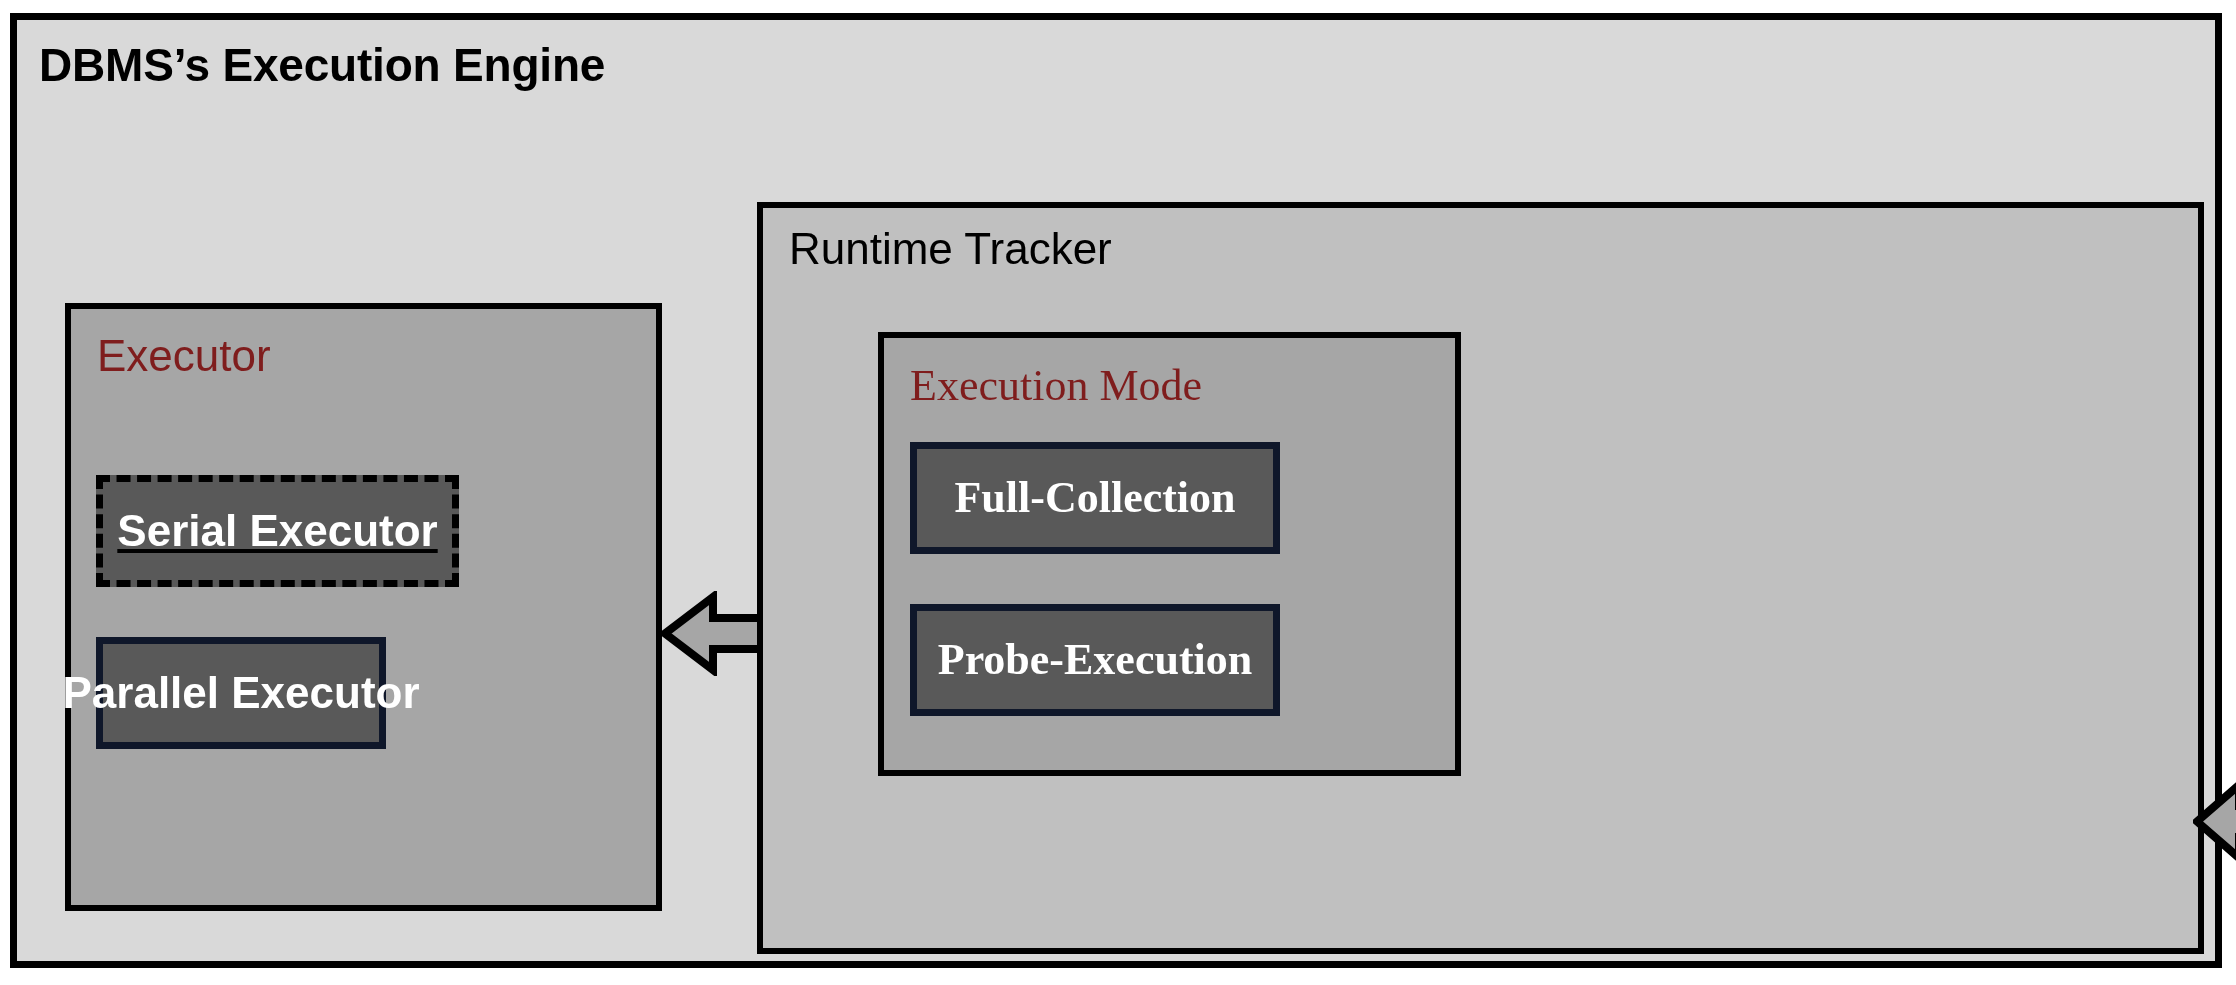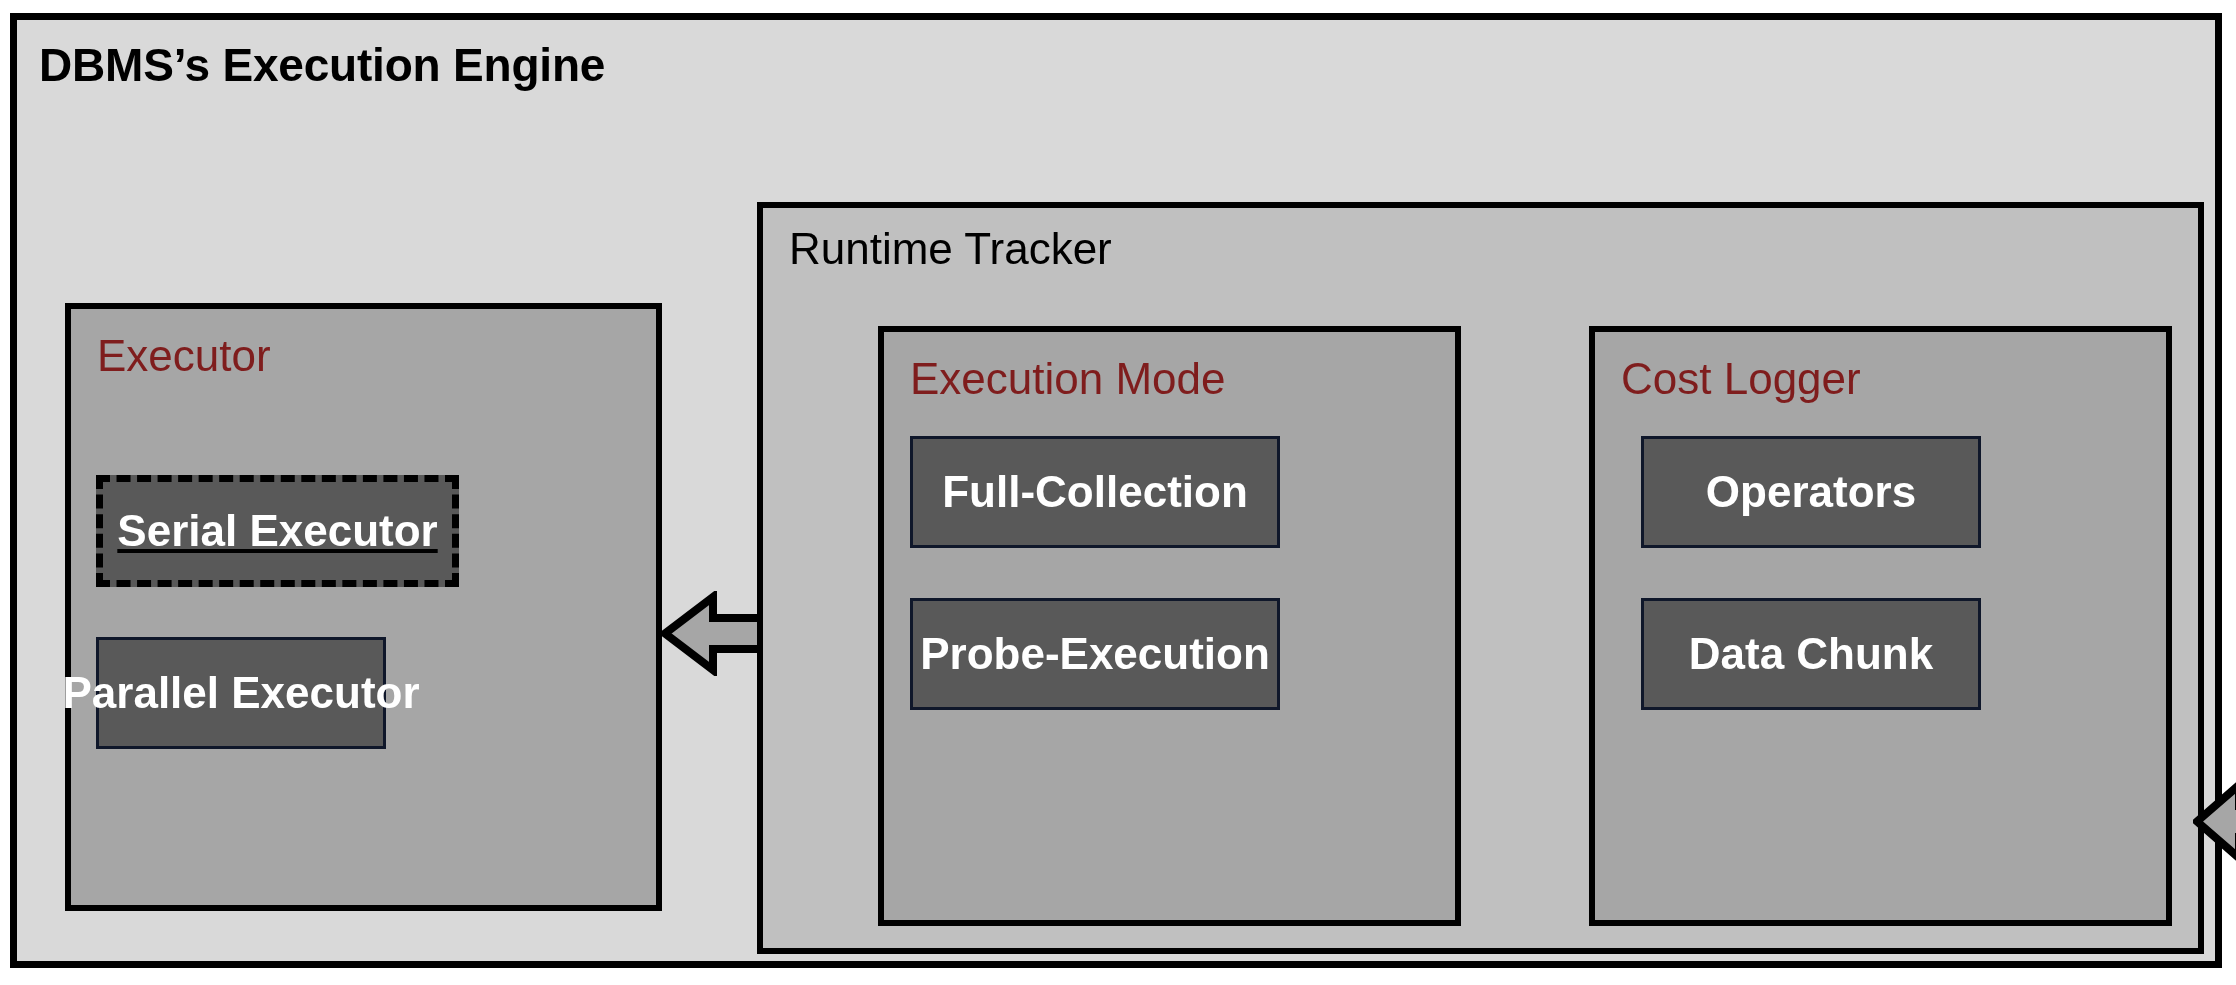--- a/index.html
+++ b/index.html
@@ -62,24 +62,25 @@
     left: 740px;
     top: 182px;
     width: 1447px;
     height: 752px;
     background: #c0c0c0;
     padding-left: 47px;
   }
 
   .panel-mode {
     left: 115px;
-    top: 118px;
+    top: 124px;
     width: 583px;
-    height: 600px;
+    height: 444px;
     background: #a6a6a6;
+    font-family: Liberation Serif, serif;
   }
 
   .panel-logger {
     left: 826px;
     top: 118px;
     width: 583px;
     height: 600px;
     background: #a6a6a6;
   }
 
@@ -101,21 +102,21 @@
     font-weight: normal;
     color: #000000;
     white-space: nowrap;
   }
 
   
   .node {
     position: absolute;
     box-sizing: border-box;
     background: #595959;
-    border: 3px solid #0f172a;
+    border: 7px solid #0f172a;
     display: flex;
     align-items: center;
     justify-content: center;
   }
 
   .node-label {
     font-size: 44px;
     font-weight: bold;
     color: #ffffff;
     white-space: nowrap;
@@ -199,28 +200,17 @@
           <span class="node-label">Probe-Execution</span>
         </div>
       </div>
 
       <div class="arrow arrow-mode-logger">
         <svg viewBox="0 0 138 85" width="138" height="85" xmlns="http://www.w3.org/2000/svg">
           <polygon points="4,42.5 46,6 46,27 92,27 92,6 134,42.5 92,79 92,58 46,58 46,79" fill="#a6a6a6" stroke="#000000" stroke-width="8" stroke-linejoin="miter"></polygon>
         </svg>
       </div>
 
-      <div class="panel panel-logger">
-        <div class="panel-title">Cost Logger</div>
-
-        <div class="node node-operators">
-          <span class="node-label">Operators</span>
-        </div>
-
-        <div class="node node-chunk">
-          <span class="node-label">Data Chunk</span>
-        </div>
-      </div>
 
     </div>
 
   </div>
 </div>
 
 </body></html>

